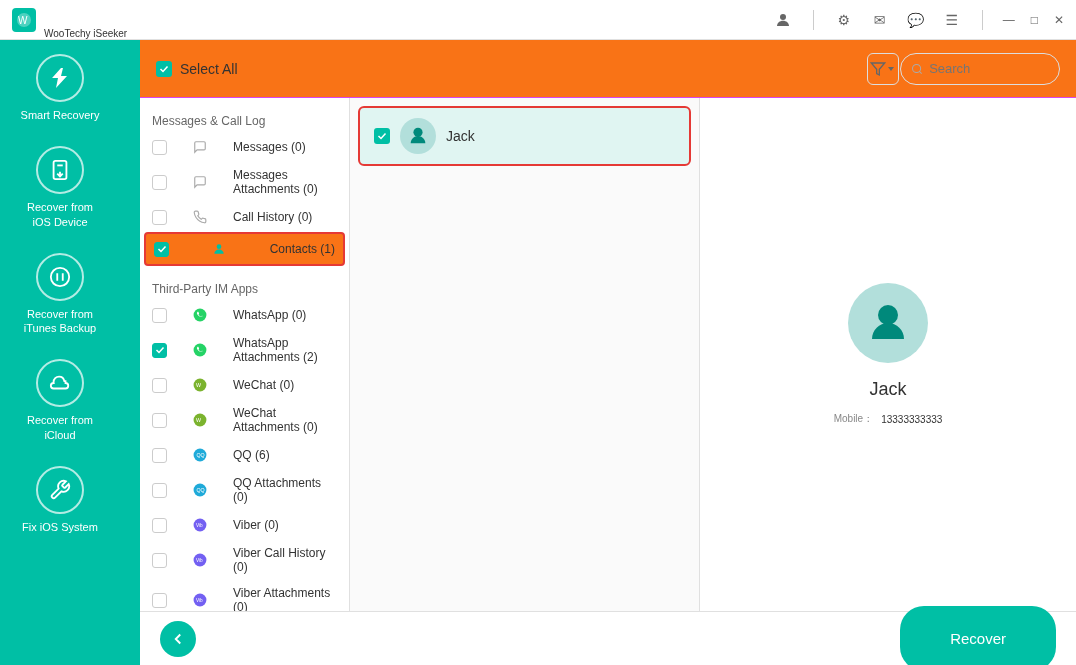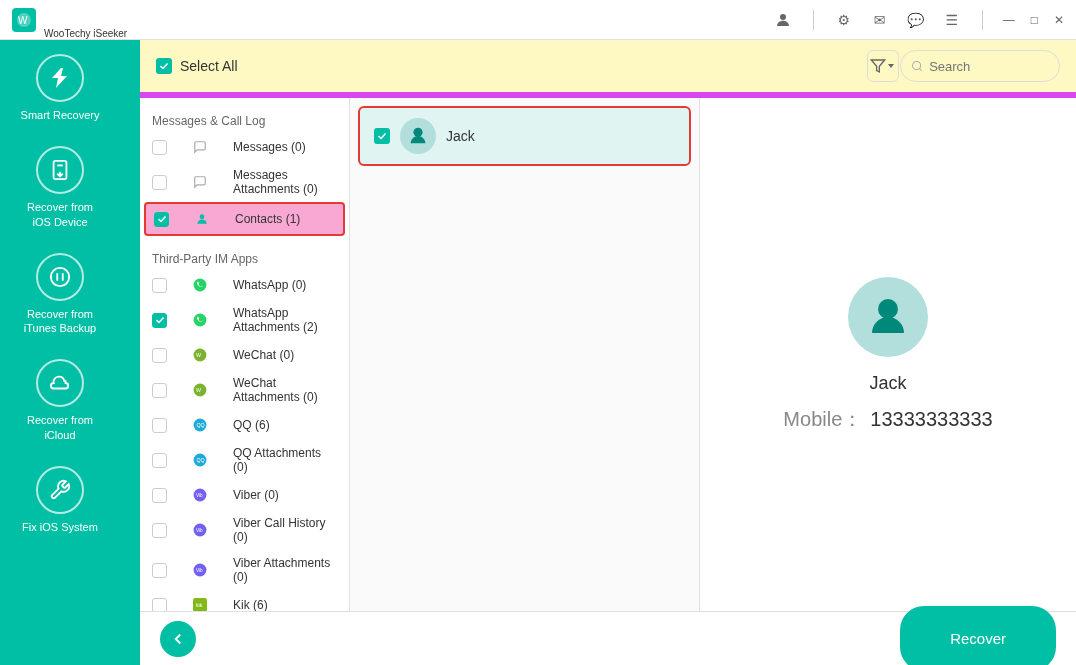--- a/index.html
+++ b/index.html
@@ -21,56 +21,56 @@
     
     .sidebar { width: 140px; background: #00bfa5; display: flex; flex-direction: column; align-items: flex-start; padding: 4px 0; gap: 4px; }
     .sidebar-item { width: 120px; display: flex; flex-direction: column; align-items: center; padding: 10px 6px; border-radius: 8px; cursor: pointer; color: white; text-align: center; }
     .sidebar-item .icon-circle { width: 48px; height: 48px; border: 2px solid rgba(255,255,255,0.7); border-radius: 50%; display: flex; align-items: center; justify-content: center; margin-bottom: 6px; font-size: 20px; }
     .sidebar-item .label { font-size: 11px; line-height: 1.3; }
 
     
     .content { flex: 1; display: flex; flex-direction: column; }
 
     
-    .top-bar { height: 58px; background: #fef9c3; border-bottom: 6px solid #d946ef; display: flex; align-items: center; padding: 0 16px; gap: 1px; }
+    .top-bar { height: 58px; background: #f97316; border-bottom: 1px solid #d946ef; display: flex; align-items: center; padding: 0 16px; gap: 1px; }
     .select-all-cb { display: flex; align-items: center; gap: 8px; }
     .cb { width: 16px; height: 16px; border-radius: 3px; background: #00bfa5; display: flex; align-items: center; justify-content: center; cursor: pointer; flex-shrink: 0; }
     .cb svg { width: 10px; height: 10px; fill: white; }
     .select-all-label { font-size: 14px; color: #333; }
     .top-bar-spacer { flex: 1; }
     .filter-btn { width: 32px; height: 32px; border: 1px solid #ddd; border-radius: 6px; display: flex; align-items: center; justify-content: center; cursor: pointer; color: #666; font-size: 14px; }
     .search-box { height: 32px; border: 1px solid #ddd; border-radius: 16px; display: flex; align-items: center; padding: 0 10px; gap: 6px; width: 160px; }
     .search-box input { border: none; outline: none; font-size: 13px; color: #333; width: 100%; background: transparent; }
     .search-icon { color: #aaa; font-size: 13px; }
 
     
     .panels { display: flex; flex: 1; overflow: hidden; }
 
     
     .left-panel { width: 210px; background: #fff; border-right: 1px solid #e0e0e0; overflow-y: auto; padding: 8px 0; }
     .section-header { font-size: 12px; color: #666; padding: 8px 12px 4px; font-weight: 500; }
     .list-item { display: flex; align-items: center; padding: 6px 12px; gap: 24px; cursor: pointer; }
-    .list-item.selected { background: #f9a8d4; }
+    .list-item.selected { background: #f97316; justify-content: space-between; }
     .list-item .item-cb { width: 15px; height: 15px; border: 1.5px solid #ccc; border-radius: 3px; flex-shrink: 0; display: flex; align-items: center; justify-content: center; }
     .list-item .item-cb.checked { background: #00bfa5; border-color: #00bfa5; }
     .list-item .item-icon { width: 18px; height: 18px; display: flex; align-items: center; justify-content: center; flex-shrink: 0; font-size: 13px; }
     .list-item .item-label { font-size: 12px; color: #333; }
 
     
     .mid-panel { width: 350px; border-right: 1px solid #e0e0e0; background: #fafafa; overflow-y: auto; padding: 8px; }
     .contact-card { background: #e0f5f2; border: 2px solid #e53935; border-radius: 6px; padding: 10px 14px; display: flex; align-items: center; gap: 10px; margin-bottom: 6px; cursor: pointer; }
     .contact-avatar { width: 36px; height: 36px; border-radius: 50%; background: #b2dfdb; display: flex; align-items: center; justify-content: center; color: #00897b; font-size: 18px; flex-shrink: 0; }
     .contact-name { font-size: 14px; color: #333; }
     .contact-card-cb { width: 16px; height: 16px; background: #00bfa5; border-radius: 3px; display: flex; align-items: center; justify-content: center; flex-shrink: 0; }
 
     
     .right-panel { flex: 1; background: #fff; display: flex; flex-direction: column; align-items: center; justify-content: center; }
     .detail-avatar { width: 80px; height: 80px; border-radius: 50%; background: #b2dfdb; display: flex; align-items: center; justify-content: center; color: #00897b; font-size: 40px; margin-bottom: 16px; }
     .detail-name { font-size: 18px; color: #333; margin-bottom: 12px; font-weight: 500; }
-    .detail-field { display: flex; align-items: center; gap: 8px; font-size: 20px; color: #555; }
+    .detail-field { display: flex; align-items: center; gap: 8px; font-size: 10px; color: #555; }
     .detail-field-label { color: #888; }
     .detail-field-value { color: #333; }
 
     
     .bottom-bar { height: 54px; background: #fff; border-top: 1px solid #e0e0e0; display: flex; align-items: center; padding: 0 20px; }
     .back-btn { width: 36px; height: 36px; border-radius: 50%; background: #00bfa5; display: flex; align-items: center; justify-content: center; cursor: pointer; color: white; font-size: 18px; }
     .bottom-spacer { flex: 1; }
     .recover-btn { background: #00bfa5; color: white; border: none; border-radius: 24px; padding: 24px 50px; font-size: 15px; cursor: pointer; font-weight: 500; }
 
     
@@ -202,20 +202,29 @@
         <div class="list-item">
           <div class="item-cb"></div>
           <div class="item-icon">
             <svg width="14" height="14" viewBox="0 0 24 24" fill="none" stroke="#aaa" stroke-width="2">
                 <path d="M21 15a2 2 0 01-2 2H7l-4 4V5a2 2 0 012-2h14a2 2 0 012 2z"></path>
               </svg>
           </div>
           <span class="item-label">Messages Attachments (0)</span>
         </div>
 
+        <div class="list-item">
+          <div class="item-cb"></div>
+          <div class="item-icon">
+            <svg width="14" height="14" viewBox="0 0 24 24" fill="none" stroke="#aaa" stroke-width="2">
+                <path d="M22 16.92v3a2 2 0 01-2.18 2 19.79 19.79 0 01-8.63-3.07 19.5 19.5 0 01-6-6 19.79 19.79 0 01-3.07-8.67A2 2 0 014.11 2h3a2 2 0 012 1.72c.127.96.361 1.903.7 2.81a2 2 0 01-.45 2.11L8.09 9.91a16 16 0 006 6l1.27-1.27a2 2 0 012.11-.45c.907.339 1.85.573 2.81.7A2 2 0 0122 16.92z"></path>
+              </svg>
+          </div>
+          <span class="item-label">Call History (0)</span>
+        </div>
 
         <div class="list-item selected" style="border: 2px solid #e53935; border-radius: 4px; margin: 0 4px; padding: 6px 8px;">
           <div class="item-cb checked">
             <svg width="10" height="10" viewBox="0 0 10 10">
                 <polyline points="1.5,5 4,7.5 8.5,2.5" stroke="white" stroke-width="1.5" fill="none"></polyline>
               </svg>
           </div>
           <div class="item-icon">
             <svg width="14" height="14" viewBox="0 0 24 24" fill="#00bfa5">
                 <circle cx="12" cy="8" r="4"></circle>

